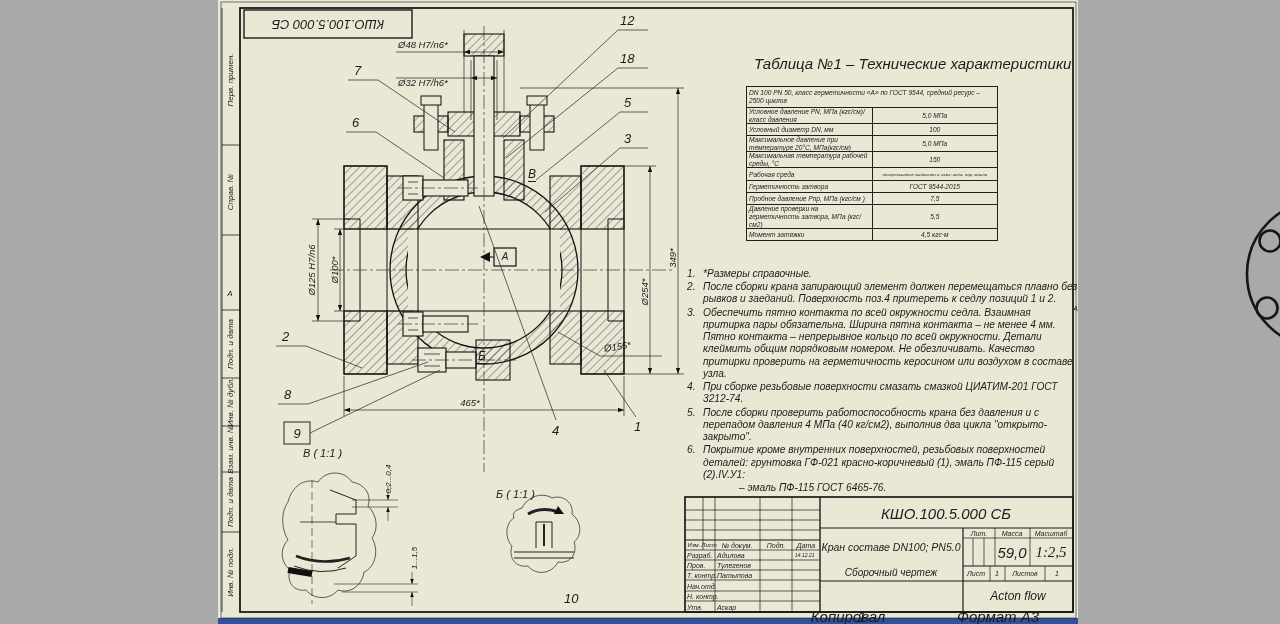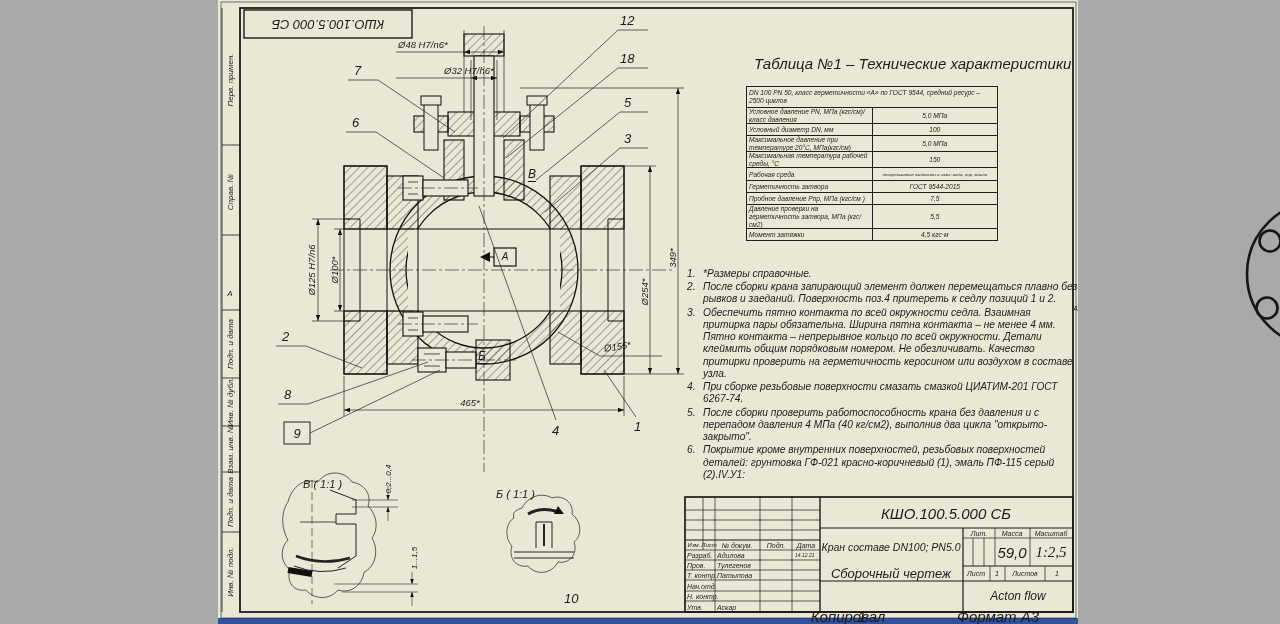--- a/index.html
+++ b/index.html
@@ -295,33 +295,33 @@
   <span class="t r90 f8" style="left:231px;top:192px;">Справ. №</span>
   <span class="t r90 f8" style="left:231px;top:344px;">Подп. и дата</span>
   <span class="t r90 f8" style="left:231px;top:402px;">Инв. № дубл.</span>
   <span class="t r90 f8" style="left:231px;top:449px;">Взам. инв. №</span>
   <span class="t r90 f8" style="left:231px;top:502px;">Подп. и дата</span>
   <span class="t r90 f8" style="left:231px;top:572px;">Инв. № подл.</span>
   <span class="t c f8" style="left:230px;top:294px;">А</span>
   <span class="t c f7" style="left:1075.5px;top:308px;">А</span>
 
   <span class="t f95" style="left:398px;top:40px;">Ø48 H7/n6*</span>
-  <span class="t f95" style="left:398px;top:66px;margin-left:46px;">Ø32 H7/h6*</span>
+  <span class="t f95" style="left:398px;top:78px;">Ø32 H7/h6*</span>
   <span class="t r90 f95" style="left:312px;top:270px;">Ø125 H7/n6</span>
   <span class="t r90 f95" style="left:335px;top:270px;">Ø100*</span>
   <span class="t r90 f95" style="left:645px;top:292px;">Ø254*</span>
   <span class="t r90 f95" style="left:673px;top:258px;">349*</span>
   <span class="t f95 r8" style="left:604px;top:342px;">Ø155*</span>
   <span class="t c f95" style="left:470px;top:403px;">465*</span>
   <span class="t r90 f8" style="left:389px;top:479px;">0,2...0,4</span>
   <span class="t r90 f8" style="left:415px;top:558px;">1...1,5</span>
 
   <span class="t f12 und" style="left:528px;top:168px;">В</span>
   <span class="t f12 und" style="left:478px;top:350px;">Б</span>
-  <span class="t f11" style="left:303px;top:479px;">В ( 1:1 )</span>
+  <span class="t f11" style="left:303px;top:448px;">В ( 1:1 )</span>
   <span class="t f11" style="left:496px;top:489px;">Б ( 1:1 )</span>
   <span class="t c f10" style="left:505px;top:257px;">А</span>
 
   <span class="t f13" style="left:620px;top:14px;">12</span>
   <span class="t f13" style="left:620px;top:52px;">18</span>
   <span class="t f13" style="left:624px;top:96px;">5</span>
   <span class="t f13" style="left:624px;top:132px;">3</span>
   <span class="t f13" style="left:354px;top:64px;">7</span>
   <span class="t f13" style="left:352px;top:116px;">6</span>
   <span class="t f13" style="left:282px;top:330px;">2</span>
@@ -384,35 +384,36 @@
     <div class="note">
         <span class="n">2.</span>
         <span class="x">После сборки крана запирающий элемент должен перемещаться плавно без рывков и заеданий. Поверхность поз.4 притереть к седлу позиций 1 и 2.</span>
       </div>
     <div class="note">
         <span class="n">3.</span>
         <span class="x">Обеспечить пятно контакта по всей окружности седла. Взаимная притирка пары обязательна. Ширина пятна контакта – не менее 4 мм. Пятно контакта – непрерывное кольцо по всей окружности. Детали клеймить общим порядковым номером. Не обезличивать. Качество притирки проверить на герметичность керосином или воздухом в составе узла.</span>
       </div>
     <div class="note">
         <span class="n">4.</span>
-        <span class="x">При сборке резьбовые поверхности смазать смазкой ЦИАТИМ-201 ГОСТ 6267-74.</span>
+        <span class="x">При сборке резьбовые поверхности смазать смазкой ЦИАТИМ-201 ГОСТ 3212-74.</span>
       </div>
     <div class="note">
         <span class="n">5.</span>
         <span class="x">После сборки проверить работоспособность крана без давления и с перепадом давления 4 МПа (40 кг/см2), выполнив два цикла "открыто-закрыто".</span>
       </div>
     <div class="note">
         <span class="n">6.</span>
         <span class="x">Покрытие кроме внутренних поверхностей, резьбовых поверхностей деталей: грунтовка ГФ-021 красно-коричневый (1), эмаль ПФ-115 серый (2).IV.У1:</span>
       </div>
+    <div class="sub">– эмаль ПФ-115 ГОСТ 6465-76.</div>
   </div>
 
   <span class="t c f15" style="left:946px;top:513px;">КШО.100.5.000 СБ</span>
   <span class="t c" style="left:891px;top:547px;font-size:10.5px;">Кран составе DN100; PN5.0</span>
-  <span class="t c" style="left:891px;top:573px;font-size:13px;">Сборочный чертеж</span>
+  <span class="t c" style="left:891px;top:573px;font-size:10px;">Сборочный чертеж</span>
 
   <span class="t c f6" style="left:694px;top:545px;">Изм.</span>
   <span class="t c f6" style="left:709px;top:545px;">Лист</span>
   <span class="t c f7" style="left:737px;top:545px;">№ докум.</span>
   <span class="t c f7" style="left:776px;top:545px;">Подп.</span>
   <span class="t c f7" style="left:806px;top:545px;">Дата</span>
 
   <span class="t f7" style="left:687px;top:552px;">Разраб.</span>
   <span class="t f7" style="left:717px;top:552px;">Адилова</span>
   <span class="t f5" style="left:795px;top:553px;">14.12.21</span>

